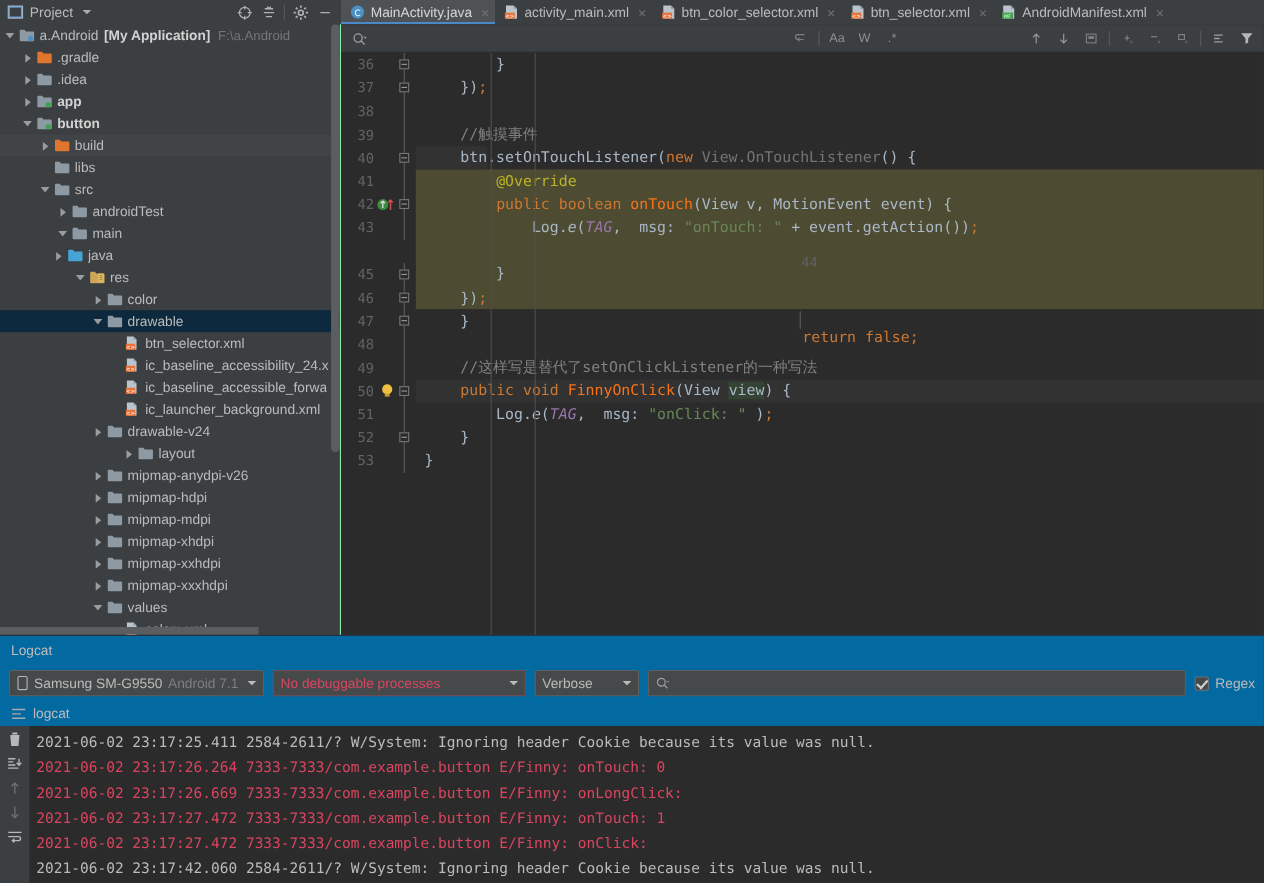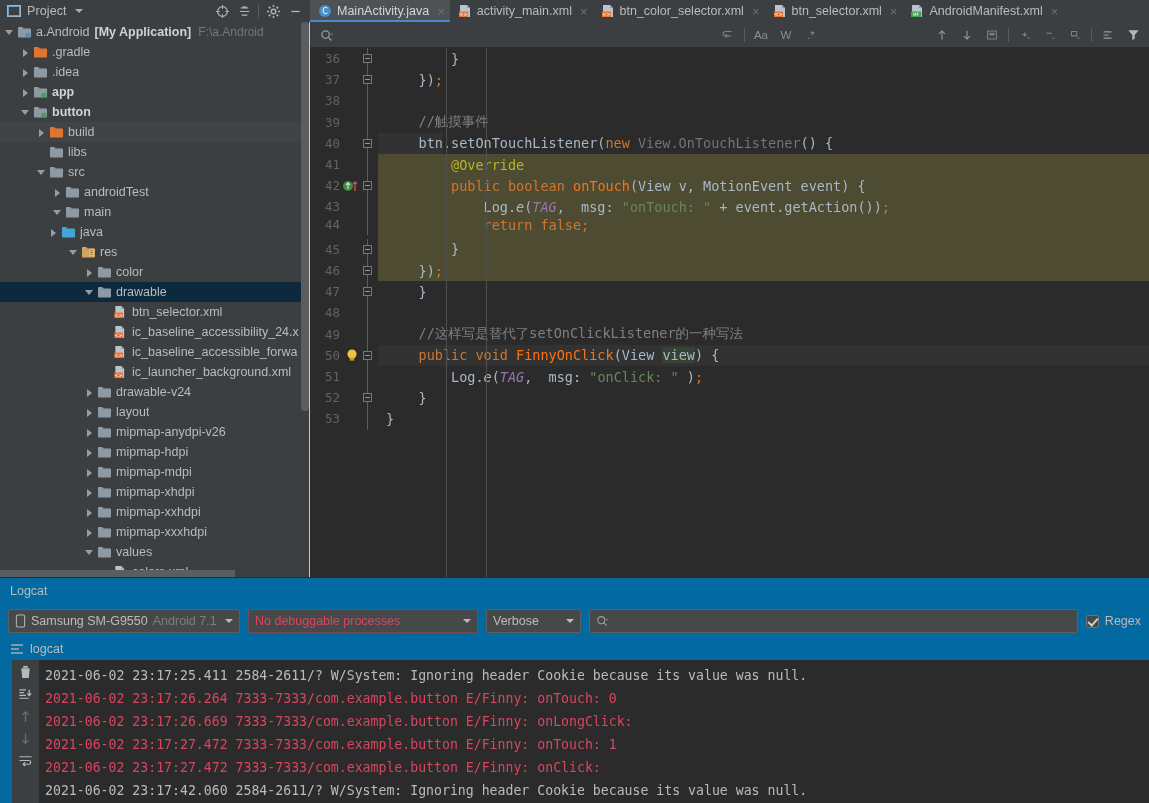--- a/index.html
+++ b/index.html
@@ -106,21 +106,21 @@
   .c-lvl  { width:95px; }
   .c-search { flex:1; height:24px; background:#45494a; border:1px solid #5e6060;
     display:flex; align-items:center; padding:0 6px; border-radius:2px; }
   .regex { display:flex; align-items:center; gap:6px; color:#bbbbbb; font-size:12.5px; }
   .chk { width:13px;height:13px;background:#45494a;border:1px solid #6f7274;position:relative;
     border-radius:2px; }
   .chk:after{ content:"";position:absolute;left:3px;top:0px;width:4px;height:8px;
     border:solid #cfcfcf;border-width:0 2px 2px 0;transform:rotate(42deg); }
   .lc-sub { height:22px; display:flex; align-items:center; gap:6px; padding-left:10px;
     color:#bbbbbb; font-size:12.5px; }
-  .lc-body { flex:1; display:flex; min-height:0; background:#2b2b2b;margin-left:12px; }
+  .lc-body { flex:1; display:flex; min-height:0; background:#2b2b2b; }
   .lc-side { width:27px; background:#3c3f41; display:flex; flex-direction:column;
     align-items:center; padding-top:4px; gap:7px; }
   .lc-out { flex:1; overflow:hidden; font-family:"DejaVu Sans Mono", monospace;
     font-size:13.2px; padding:4px 0 0 6px; background:#2b2b2b; }
   .lline { height:23px; white-space:pre; line-height:23px; }
   .lw { color:#bbbbbb; }
   .le { color:#d9455f; }
 
   svg { display:block; }
 </style>
@@ -423,21 +423,21 @@
         </div>
         <div class="row" style="padding-left: 84px;">
           <span class="arrow r"></span>
           <span class="fico">
             <svg width="15" height="14" viewBox="0 0 16 15">
       <path d="M1 3.2a1 1 0 011-1h3.6l1.4 1.6H14a1 1 0 011 1v7.6a1 1 0 01-1 1H2a1 1 0 01-1-1z" fill="#8d9aa3"></path>
       </svg>
           </span>
           <span class="rlabel">drawable-v24</span>
         </div>
-        <div class="row" style="padding-left: 84px;">
+        <div class="row" style="padding-left: 112px;">
           <span class="arrow r"></span>
           <span class="fico">
             <svg width="15" height="14" viewBox="0 0 16 15">
       <path d="M1 3.2a1 1 0 011-1h3.6l1.4 1.6H14a1 1 0 011 1v7.6a1 1 0 01-1 1H2a1 1 0 01-1-1z" fill="#8d9aa3"></path>
       </svg>
           </span>
           <span class="rlabel">layout</span>
         </div>
         <div class="row" style="padding-left: 84px;">
           <span class="arrow r"></span>
@@ -598,21 +598,21 @@
           <div class="cline" style="position: absolute; top: 42.4px; left: 0px; right: 0px;"><span class="gutnum">38</span><span class="gutmark"></span><span class="gutfold"><div class="fold-line"></div></span><span class="ctext"></span></div>
           <div class="cline" style="position: absolute; top: 63.6px; left: 0px; right: 0px;"><span class="gutnum">39</span><span class="gutmark"></span><span class="gutfold"><div class="fold-line"></div></span><span class="ctext"><span class="cmt">    //触摸事件</span></span></div>
           <div class="cline" style="position: absolute; top: 84.8px; left: 0px; right: 0px;"><span class="gutnum">40</span><span class="gutmark"></span><span class="gutfold"><div class="fold-line"></div><div class="fold-sq"></div></span><span class="ctext">    btn.setOnTouchListener(<span class="kw">new</span> <span class="dim">View.OnTouchListener</span>() {</span></div>
           <div class="cline" style="position: absolute; top: 106px; left: 0px; right: 0px;"><span class="gutnum">41</span><span class="gutmark"></span><span class="gutfold"><div class="fold-line"></div></span><span class="ctext">        <span class="anno">@Override</span></span></div>
           <div class="cline" style="position: absolute; top: 127.2px; left: 0px; right: 0px;"><span class="gutnum">42</span><span class="gutmark"><svg width="20" height="16" viewBox="0 0 20 16" style="position:absolute;top:3px;left:0">
       <circle cx="6" cy="8" r="5" fill="#3d8b40"></circle>
       <path d="M6 11V5M4 6.8L6 4.8l2 2" fill="none" stroke="#ddd" stroke-width="1.2"></path>
       <path d="M13 13V4M11 6l2-2 2 2" fill="none" stroke="#c75450" stroke-width="1.4"></path>
               </svg></span><span class="gutfold"><div class="fold-line"></div><div class="fold-sq"></div></span><span class="ctext">        <span class="kw">public</span> <span class="kw">boolean</span> <span class="fn">onTouch</span>(View v, MotionEvent event) {</span></div>
           <div class="cline" style="position: absolute; top: 148.4px; left: 0px; right: 0px;"><span class="gutnum">43</span><span class="gutmark"></span><span class="gutfold"><div class="fold-line"></div></span><span class="ctext">            Log.<span style="font-style:italic">e</span>(<span class="fld">TAG</span>,  msg: <span class="str">"onTouch: "</span> + event.getAction())<span class="kw">;</span></span></div>
-          <div class="cline" style="position: absolute; top: 166px; left: 0px; right: 0px;"><span class="gutnum">44</span><span class="gutmark"></span><span class="gutfold"><div class="fold-line"></div></span><span class="ctext">            <span class="kw">return</span> <span class="kw">false</span><span class="kw">;</span></span></div>
+          <div class="cline" style="position: absolute; top: 183px; left: 0px; right: 0px; flex-direction: column;"><span class="gutnum">44</span><span class="gutmark"></span><span class="gutfold"><div class="fold-line"></div></span><span class="ctext">            <span class="kw">return</span> <span class="kw">false</span><span class="kw">;</span></span></div>
           <div class="cline" style="position: absolute; top: 190.8px; left: 0px; right: 0px;"><span class="gutnum">45</span><span class="gutmark"></span><span class="gutfold"><div class="fold-line"></div><div class="fold-sq"></div></span><span class="ctext">        }</span></div>
           <div class="cline" style="position: absolute; top: 212px; left: 0px; right: 0px;"><span class="gutnum">46</span><span class="gutmark"></span><span class="gutfold"><div class="fold-line"></div><div class="fold-sq"></div></span><span class="ctext">    })<span class="kw">;</span></span></div>
           <div class="cline" style="position: absolute; top: 233.2px; left: 0px; right: 0px;"><span class="gutnum">47</span><span class="gutmark"></span><span class="gutfold"><div class="fold-line"></div><div class="fold-sq"></div></span><span class="ctext">    }</span></div>
           <div class="cline" style="position: absolute; top: 254.4px; left: 0px; right: 0px;"><span class="gutnum">48</span><span class="gutmark"></span><span class="gutfold"><div class="fold-line"></div></span><span class="ctext"></span></div>
           <div class="cline" style="position: absolute; top: 275.6px; left: 0px; right: 0px;"><span class="gutnum">49</span><span class="gutmark"></span><span class="gutfold"><div class="fold-line"></div></span><span class="ctext"><span class="cmt">    //这样写是替代了setOnClickListener的一种写法</span></span></div>
           <div class="cline" style="position: absolute; top: 296.8px; left: 0px; right: 0px;"><span class="gutnum">50</span><span class="gutmark"><svg width="20" height="18" viewBox="0 0 20 18" style="position:absolute;top:2px;left:2px">
       <circle cx="8" cy="7" r="4.6" fill="#f0c040"></circle>
                 <rect x="5.8" y="11" width="4.4" height="2.6" fill="#c89a28"></rect>
               </svg></span><span class="gutfold"><div class="fold-line"></div><div class="fold-sq"></div></span><span class="ctext">    <span class="kw">public</span> <span class="kw">void</span> <span class="fn">FinnyOnClick</span>(View <span class="param-hl">view</span>) {</span></div>
           <div class="cline" style="position: absolute; top: 318px; left: 0px; right: 0px;"><span class="gutnum">51</span><span class="gutmark"></span><span class="gutfold"><div class="fold-line"></div></span><span class="ctext">        Log.<span style="font-style:italic">e</span>(<span class="fld">TAG</span>,  msg: <span class="str">"onClick: "</span> )<span class="kw">;</span></span></div>

